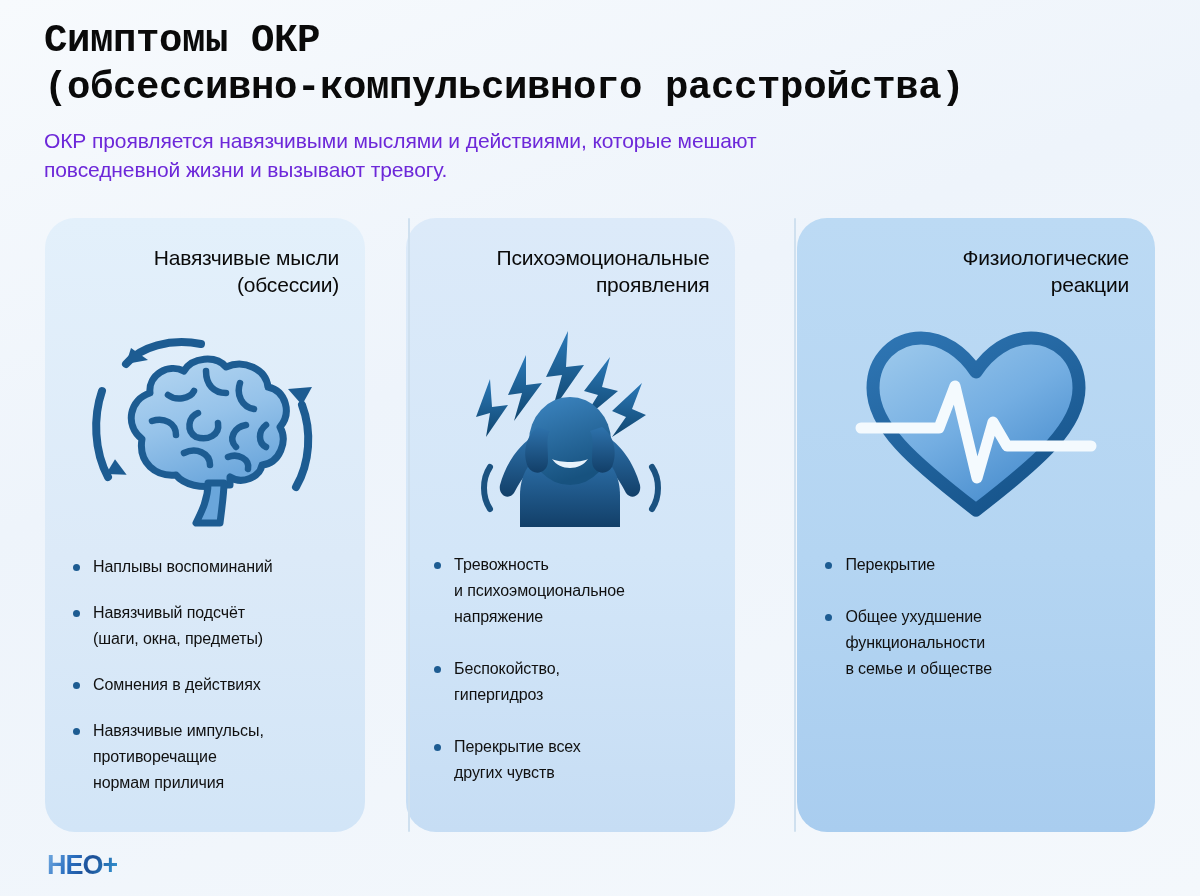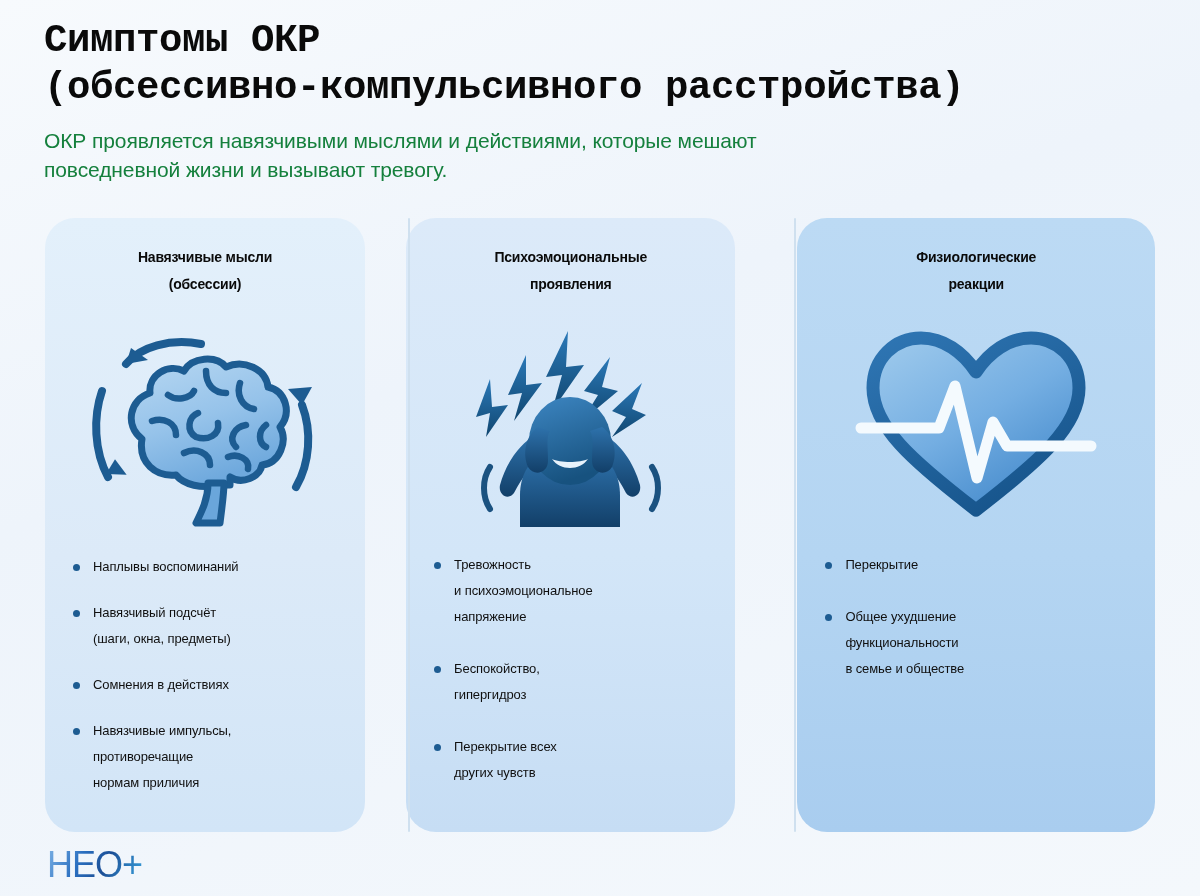--- a/index.html
+++ b/index.html
@@ -13,21 +13,21 @@
   }
 
   
   #header { position:absolute; left:44px; top:18px; width:1140px; }
   #title {
     font-size:39px; font-weight:bold; line-height:47px;
     letter-spacing:-0.4px; color:#0a0a0a; white-space:pre-line;font-family:Liberation Mono, monospace;
   }
   #subtitle {
     margin-top:14px;
-    font-size:21px; line-height:29px; color:#15803d;
+    font-size:21px; line-height:29px; color:#6d28d9;
     white-space:pre-line; letter-spacing:-0.1px;
   }
 
   
   #cards { position:absolute; left:45px; top:218px; width:1110px; height:614px; display:flex; }
   .card {
     position:relative;
     border-radius:30px;
     padding:22px 26px 18px 26px;
     display:flex; flex-direction:column;
@@ -37,54 +37,54 @@
   .card.c3 { width:386px; margin-left:62px; background:linear-gradient(180deg,#bcdaf4 0%,#b4d5f2 55%,#a9cdef 100%); }
 
   .divider {
     position:absolute; top:0; width:2px; height:614px;
     background:#cfe0ef; border-radius:2px;
   }
   .divider.d1 { left:363px; }
   .divider.d2 { left:749px; }
 
   .card-title {
-    text-align:center;
-    font-size:14px; font-weight:bold; line-height:27px;
+    text-align:right;
+    font-size:21px; font-weight:normal; line-height:27px;
     color:#0a0a0a; letter-spacing:-0.2px;
     white-space:pre-line;
     margin-top:4px;
   }
 
   .icon-wrap { height:252px; display:flex; align-items:center; justify-content:center; }
   .icon-wrap svg { display:block; }
 
   .bullets { list-style:none; margin-top:2px; }
   .bullets li {
     position:relative;
     padding-left:22px;
     margin-bottom:20px;
-    font-size:13px; line-height:26px;
+    font-size:16px; line-height:26px;
     color:#101010; letter-spacing:-0.1px;
     white-space:pre-line;
   }
   .bullets li:last-child { margin-bottom:16px; }
   .bullets li::before {
     content:"";
     position:absolute; left:2px; top:10px;
     width:7px; height:7px; border-radius:50%;
     background:#1d5c92;
   }
   .c1 .bullets { margin-top:4px; }
   .c2 .bullets li { margin-bottom:26px; }
   .c3 .bullets li { margin-bottom:26px; }
 
   
   #logo {
     position:absolute; left:47px; top:845px;
-    font-size:36px; font-weight:normal; letter-spacing:-1px;
+    font-size:27px; font-weight:bold; letter-spacing:-1px;
     line-height:40px;
     background:linear-gradient(115deg,#7fb4e6 0%,#2a6fc0 35%,#1c4f96 60%,#39a5e0 100%);
     -webkit-background-clip:text; background-clip:text;
     color:transparent;
     -webkit-text-fill-color:transparent;
   }
 </style>
 </head>
 <body>
 

